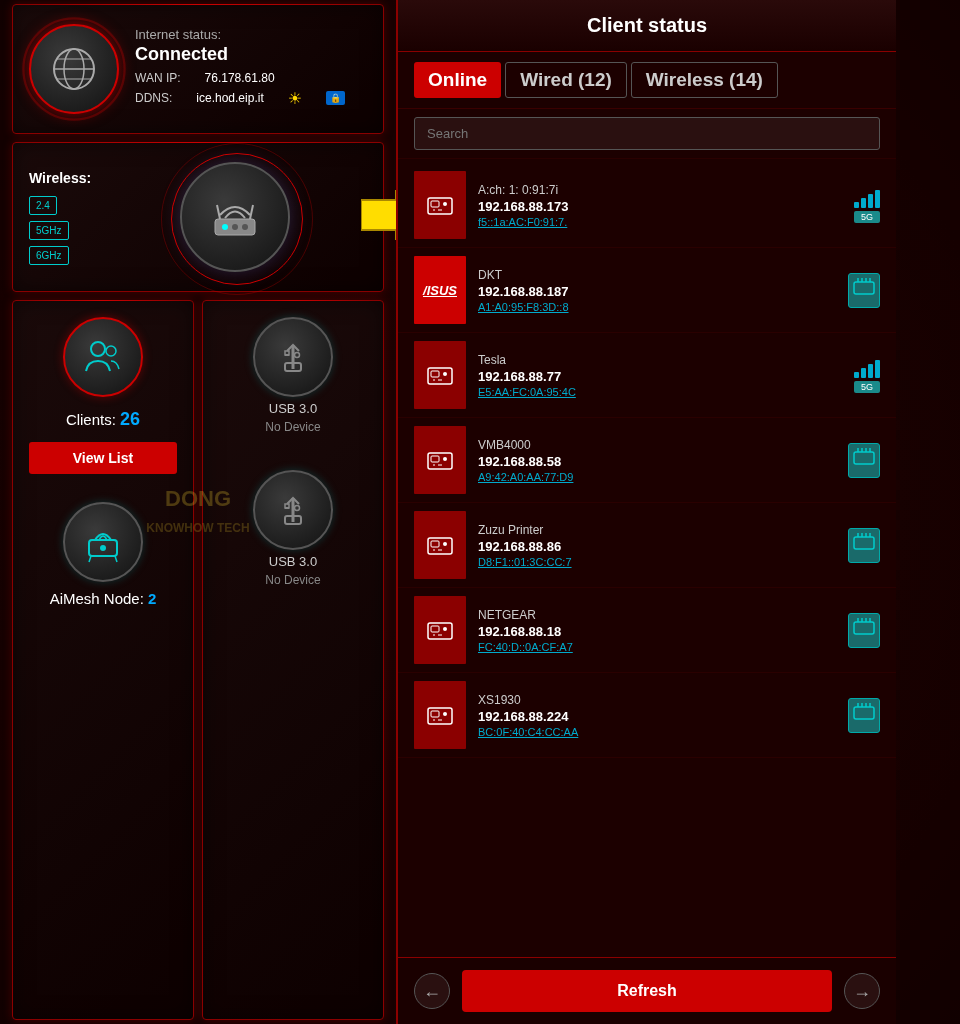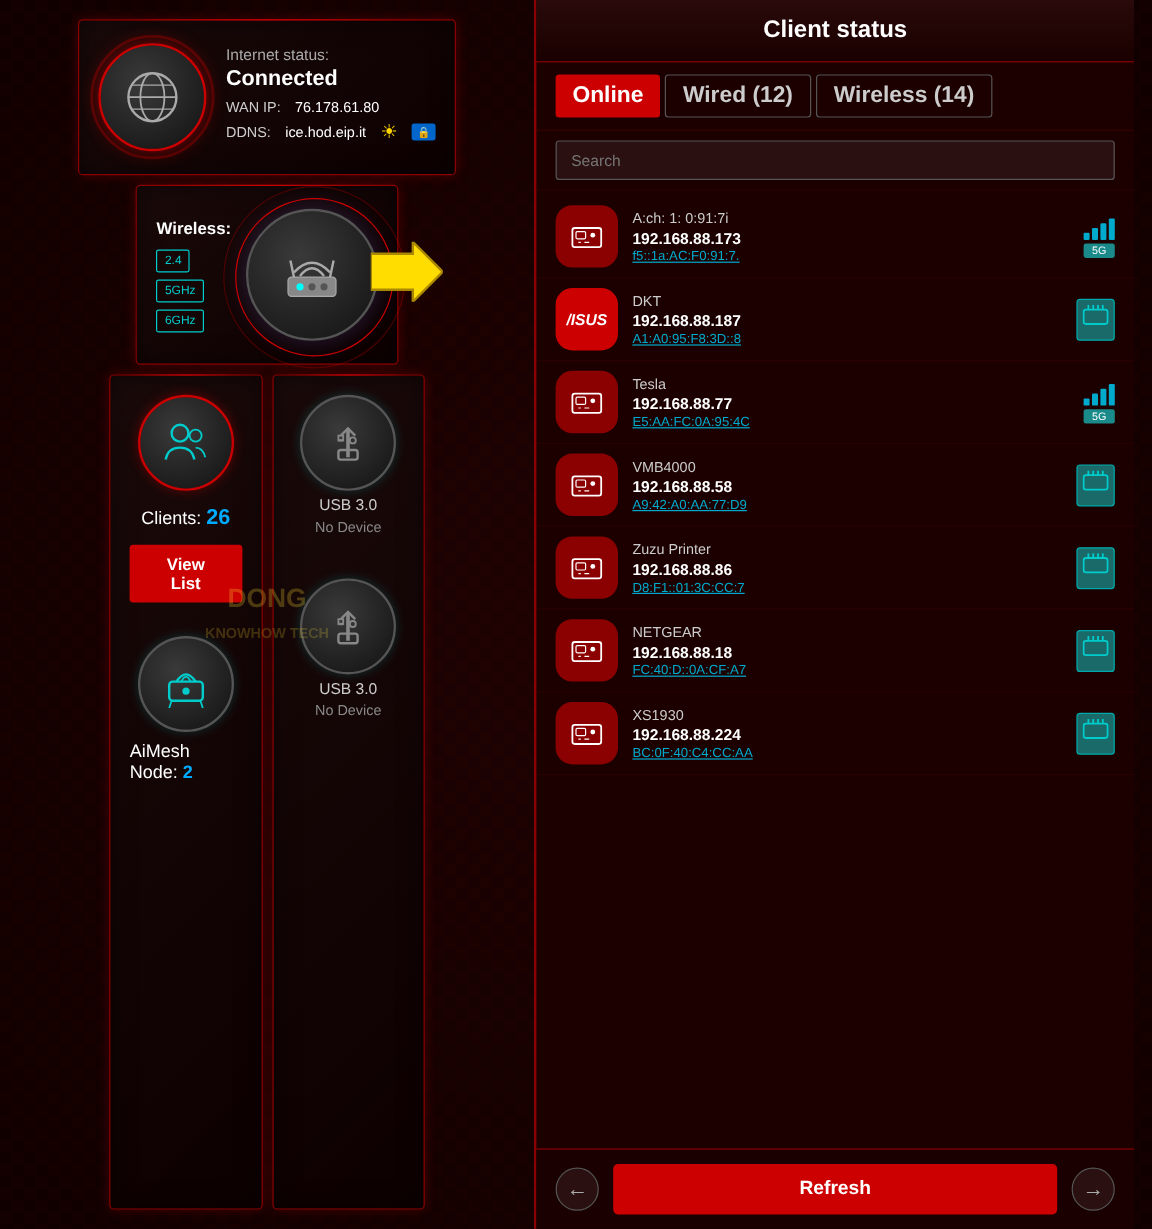--- a/index.html
+++ b/index.html
@@ -18,29 +18,28 @@
       content: '';
       position: fixed;
       top: 0; left: 0; right: 0; bottom: 0;
       background-image: repeating-conic-gradient(#1a0000 0% 25%, #150000 0% 50%);
       background-size: 20px 20px;
       opacity: 0.5;
       z-index: 0;
     }
 
     .left-panel {
-      width: 445px;
+      width: 396px;
       height: 1024px;
       display: flex;
       flex-direction: column;
       gap: 8px;
-      padding: 16px 12px;
+      padding: 4px 12px;
       position: relative;
       z-index: 1;
-      align-items: center;
     }
 
     .right-panel {
       width: 500px;
       height: 1024px;
       background: #1c0000;
       border-left: 2px solid #8b0000;
       display: flex;
       flex-direction: column;
       position: relative;
@@ -123,21 +122,21 @@
       font-weight: bold;
       margin-bottom: 6px;
     }
 
     .internet-detail {
       color: #ccc;
       font-size: 12px;
       margin-bottom: 4px;
       display: flex;
       align-items: center;
-      gap: 12px;
+      gap: 24px;
     }
 
     .internet-detail strong {
       color: #fff;
       font-weight: normal;
     }
 
     .sun-icon {
       color: #ffd700;
       font-size: 16px;
@@ -420,27 +419,28 @@
     .client-item {
       display: flex;
       align-items: center;
       padding: 8px 16px;
       border-bottom: 1px solid #2a0000;
       gap: 12px;
     }
 
     .client-icon-box {
       width: 52px;
-      height: 52px;
+      height: 68px;
       background: #8b0000;
-      border-radius: 14px;
+      border-radius: 1px;
       display: flex;
       align-items: center;
       justify-content: center;
       flex-shrink: 0;
+      text-decoration: underline;
     }
 
     .client-icon-box.asus-logo {
       background: #cc0000;
       font-weight: 900;
       color: #fff;
       font-size: 13px;
       font-style: italic;
     }
 

